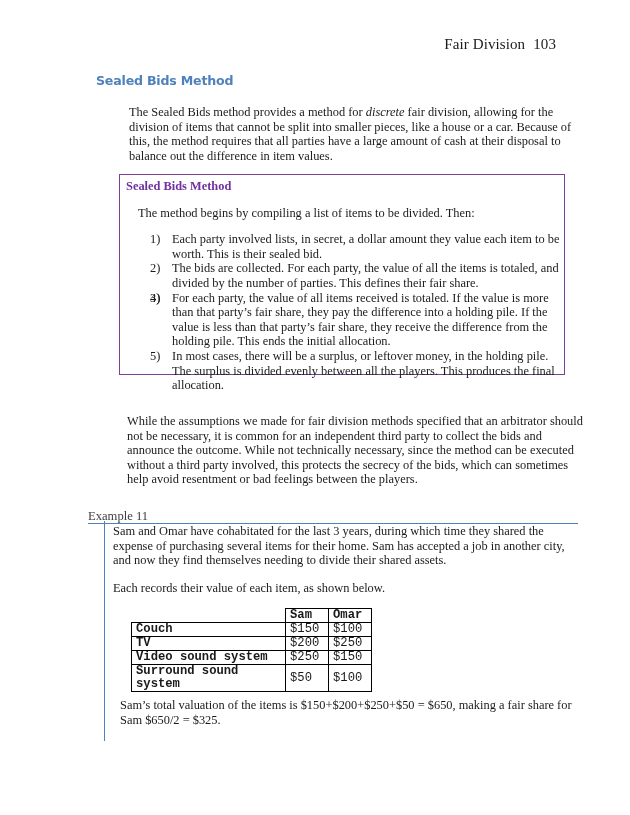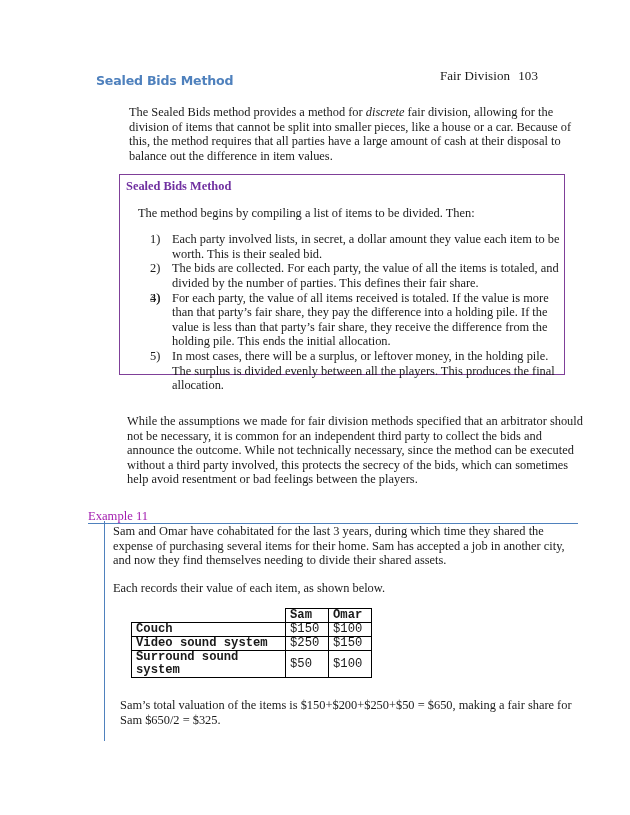--- a/index.html
+++ b/index.html
@@ -2,22 +2,22 @@
 <html><head>
 <meta charset="utf-8">
 <style>
   html, body { margin: 0; padding: 0; background: #ffffff; }
   body {
     width: 630px; height: 815px; position: relative; overflow: hidden;
     font-family: "Liberation Serif", "DejaVu Serif", serif;
     color: #1a1a1a; font-size: 12.4px; line-height: 14.6px;
   }
   .running-head {
-    position: absolute; top: 37px; right: 92px;
-    font-size: 13px; letter-spacing: 0.1px; margin-top: 32px;
+    position: absolute; top: 37px; right: 74px;
+    font-size: 15px; letter-spacing: 0.1px;
   }
   .running-head .pg { margin-left: 8px; }
   .section-title {
     position: absolute; left: 96px; top: 74px;
     font-family: "DejaVu Sans", sans-serif; font-weight: bold;
     font-size: 12.6px; color: #4f81bd; letter-spacing: -0.2px;
   }
   .intro {
     position: absolute; left: 113px; top: 89px; width: 460px; margin: 16px;
   }
@@ -31,21 +31,21 @@
   .steps li { position: relative; padding-left: 22px; width: 392px; }
   .steps li .num { position: absolute; left: 0; top: 0; }
   .para2 {
     position: absolute; left: 119px; top: 406px; width: 460px; margin: 8px;
   }
   .example-header {
     position: absolute; left: 88px; top: 509px; width: 490px; height: 14px;
     border-bottom: 1px solid #4f81bd;
   }
   .example-title {
-    font-family: "Liberation Serif", serif; color: #a21caf; font-size: 12.6px;
+    font-family: "Liberation Serif", serif; color: #404040; font-size: 12.6px;
     position: absolute; left: 0; top: 0;
   }
   .example-rule {
     position: absolute; left: 104px; top: 521px; width: 1px; height: 220px;
     background: #4f81bd;
   }
   .ex-p1 { position: absolute; left: 113px; top: 524px; width: 460px; margin: 0; }
   .ex-p2 { position: absolute; left: 113px; top: 581px; width: 460px; margin: 0; }
   table.values {
     position: absolute; left: 131px; top: 608px; border-collapse: collapse;
@@ -99,20 +99,25 @@
     <th class="blank"></th>
     <th>Sam</th>
     <th>Omar</th>
   </tr>
   <tr>
     <td class="item">Couch</td>
     <td class="val">$150</td>
     <td class="val">$100</td>
   </tr>
   <tr>
+    <td class="item">TV</td>
+    <td class="val">$200</td>
+    <td class="val">$250</td>
+  </tr>
+  <tr>
     <td class="item">Video sound system</td>
     <td class="val">$250</td>
     <td class="val">$150</td>
   </tr>
   <tr>
     <td class="item">Surround sound system</td>
     <td class="val">$50</td>
     <td class="val">$100</td>
   </tr>
 </tbody>

